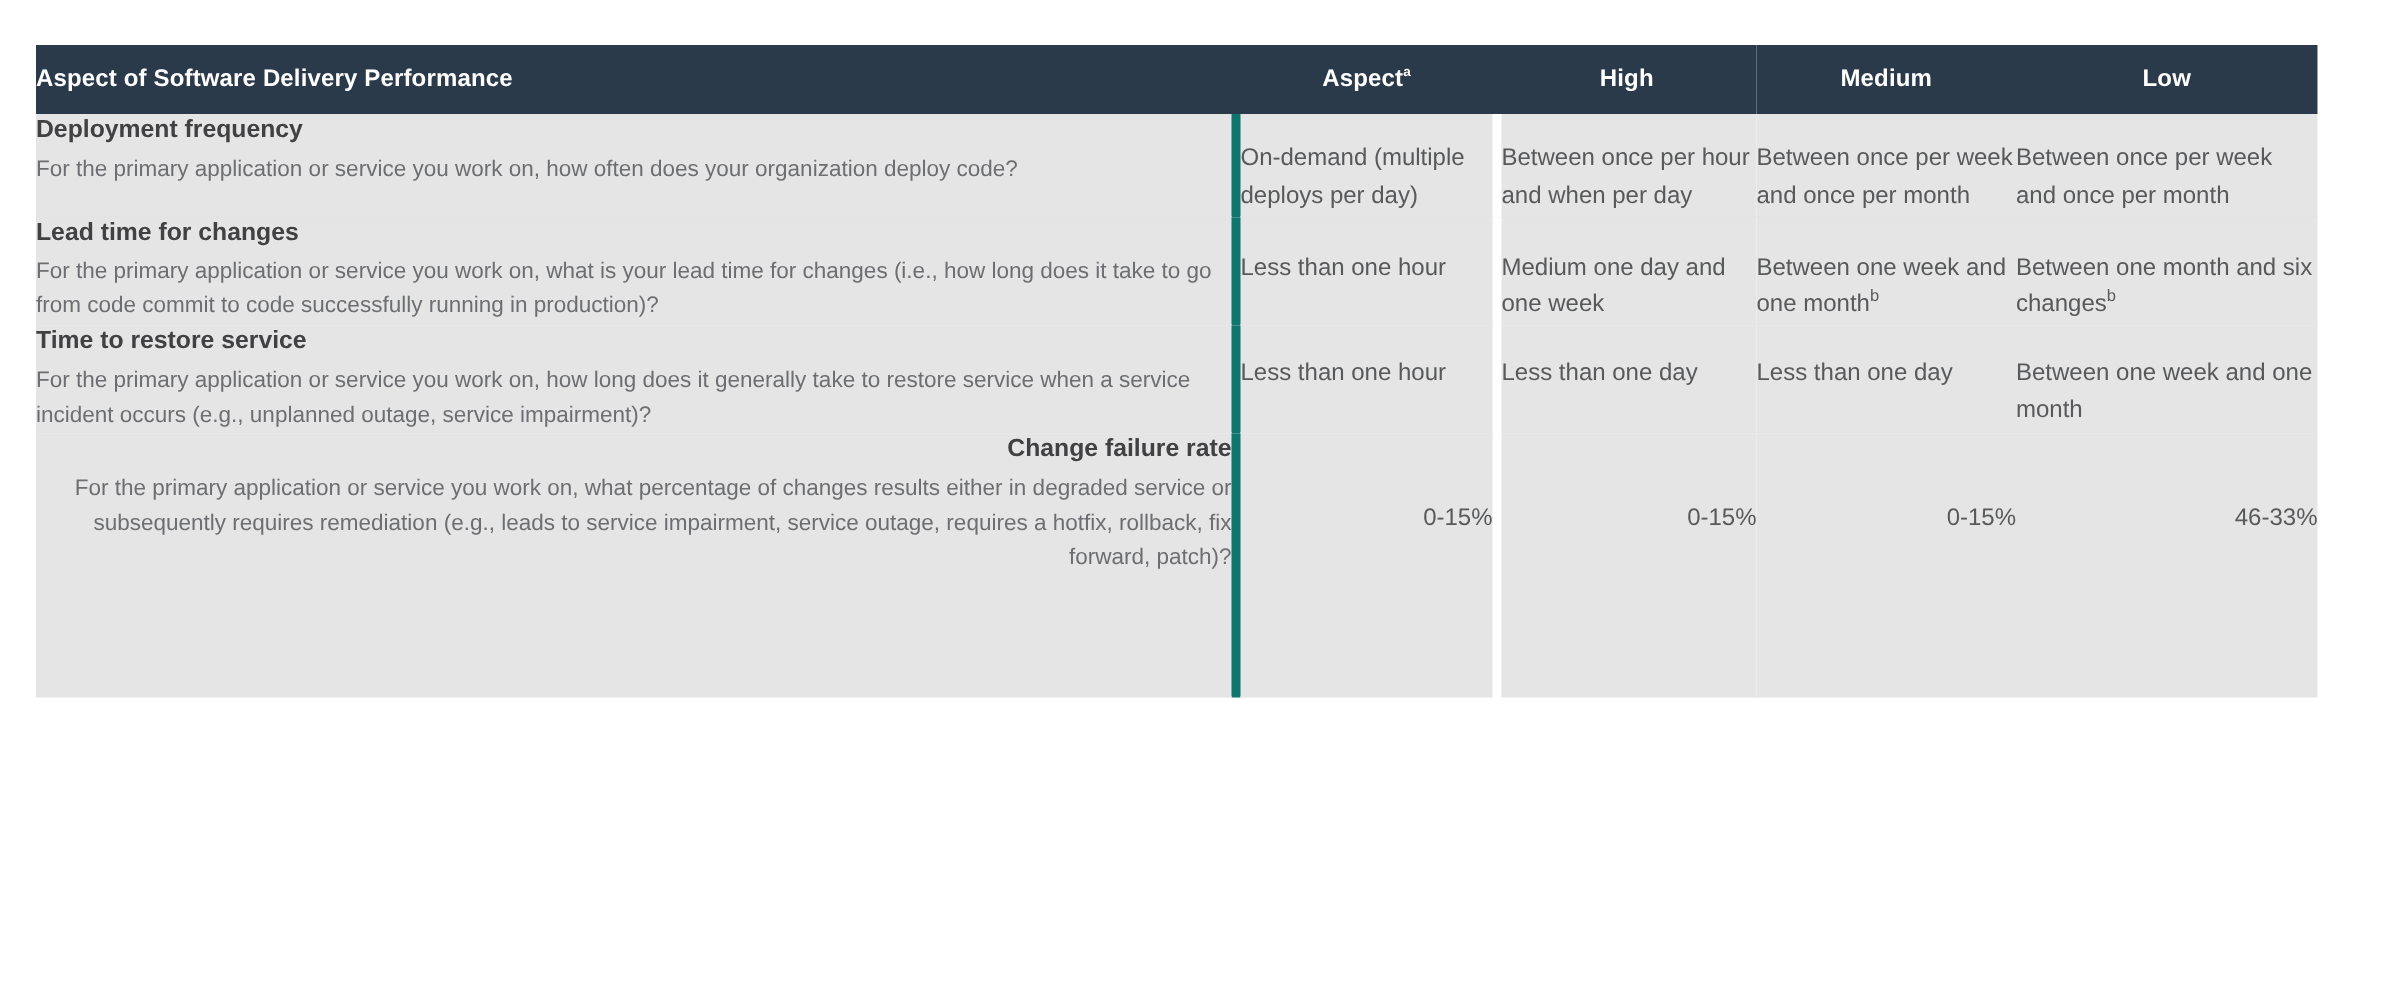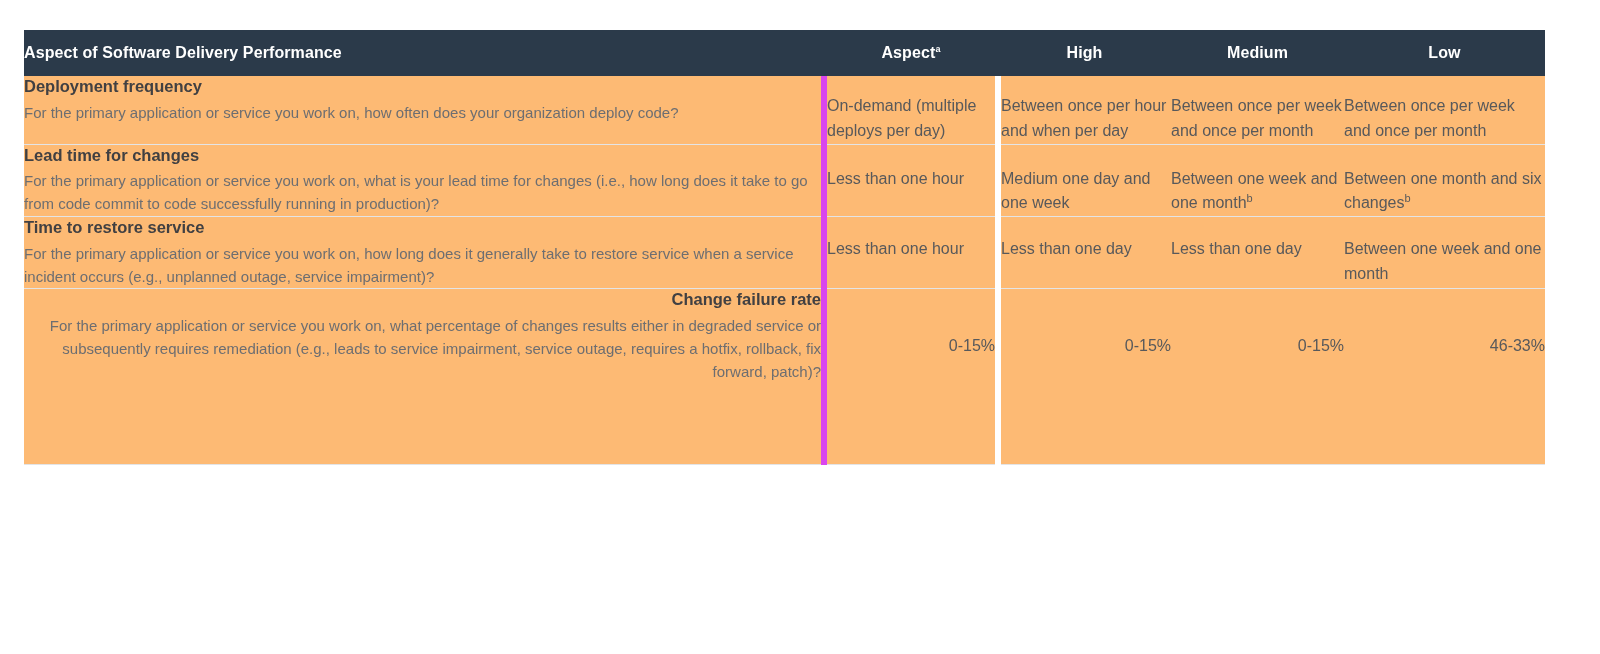--- a/index.html
+++ b/index.html
@@ -68,21 +68,21 @@
     font-weight: normal;
     font-size: 11px;
     color: #58595b;
   }
 
   
   .perf-table tbody td {
     padding: 0;
     vertical-align: top;
     border-bottom: 1px solid #e3e4e6;
-    background: #fdba74;
+    background: #e5e5e5;
   }
   .perf-table tbody tr:last-child td {
     border-bottom: 1px solid #e3e4e6;
     text-align: right;
   }
 
   td.cell-aspect {
     padding: 16px 26px 18px 12px;
   }
   .aspect-title {
@@ -100,21 +100,21 @@
   }
 
   td.cell-value {
     font-size: 16px;
     color: #58595b;
     line-height: 1.55;
     padding: 20px 16px 18px 14px;
   }
   td.cell-elite {
     background: #eff4e3;
-    border-left: 6px solid #d946ef;
+    border-left: 6px solid #0f766e;
     border-right: 6px solid #ffffff;
     padding-left: 12px;
   }
 
   
   tr.r-1 td.cell-value { padding-top: 18px; }
   tr.r-2 td.cell-value { padding-top: 22px; }
   tr.r-3 td.cell-value { padding-top: 20px; }
   tr.r-4 td.cell-value { padding-top: 45px; }
   tr.r-4 td.cell-aspect { padding-bottom: 80px; }

